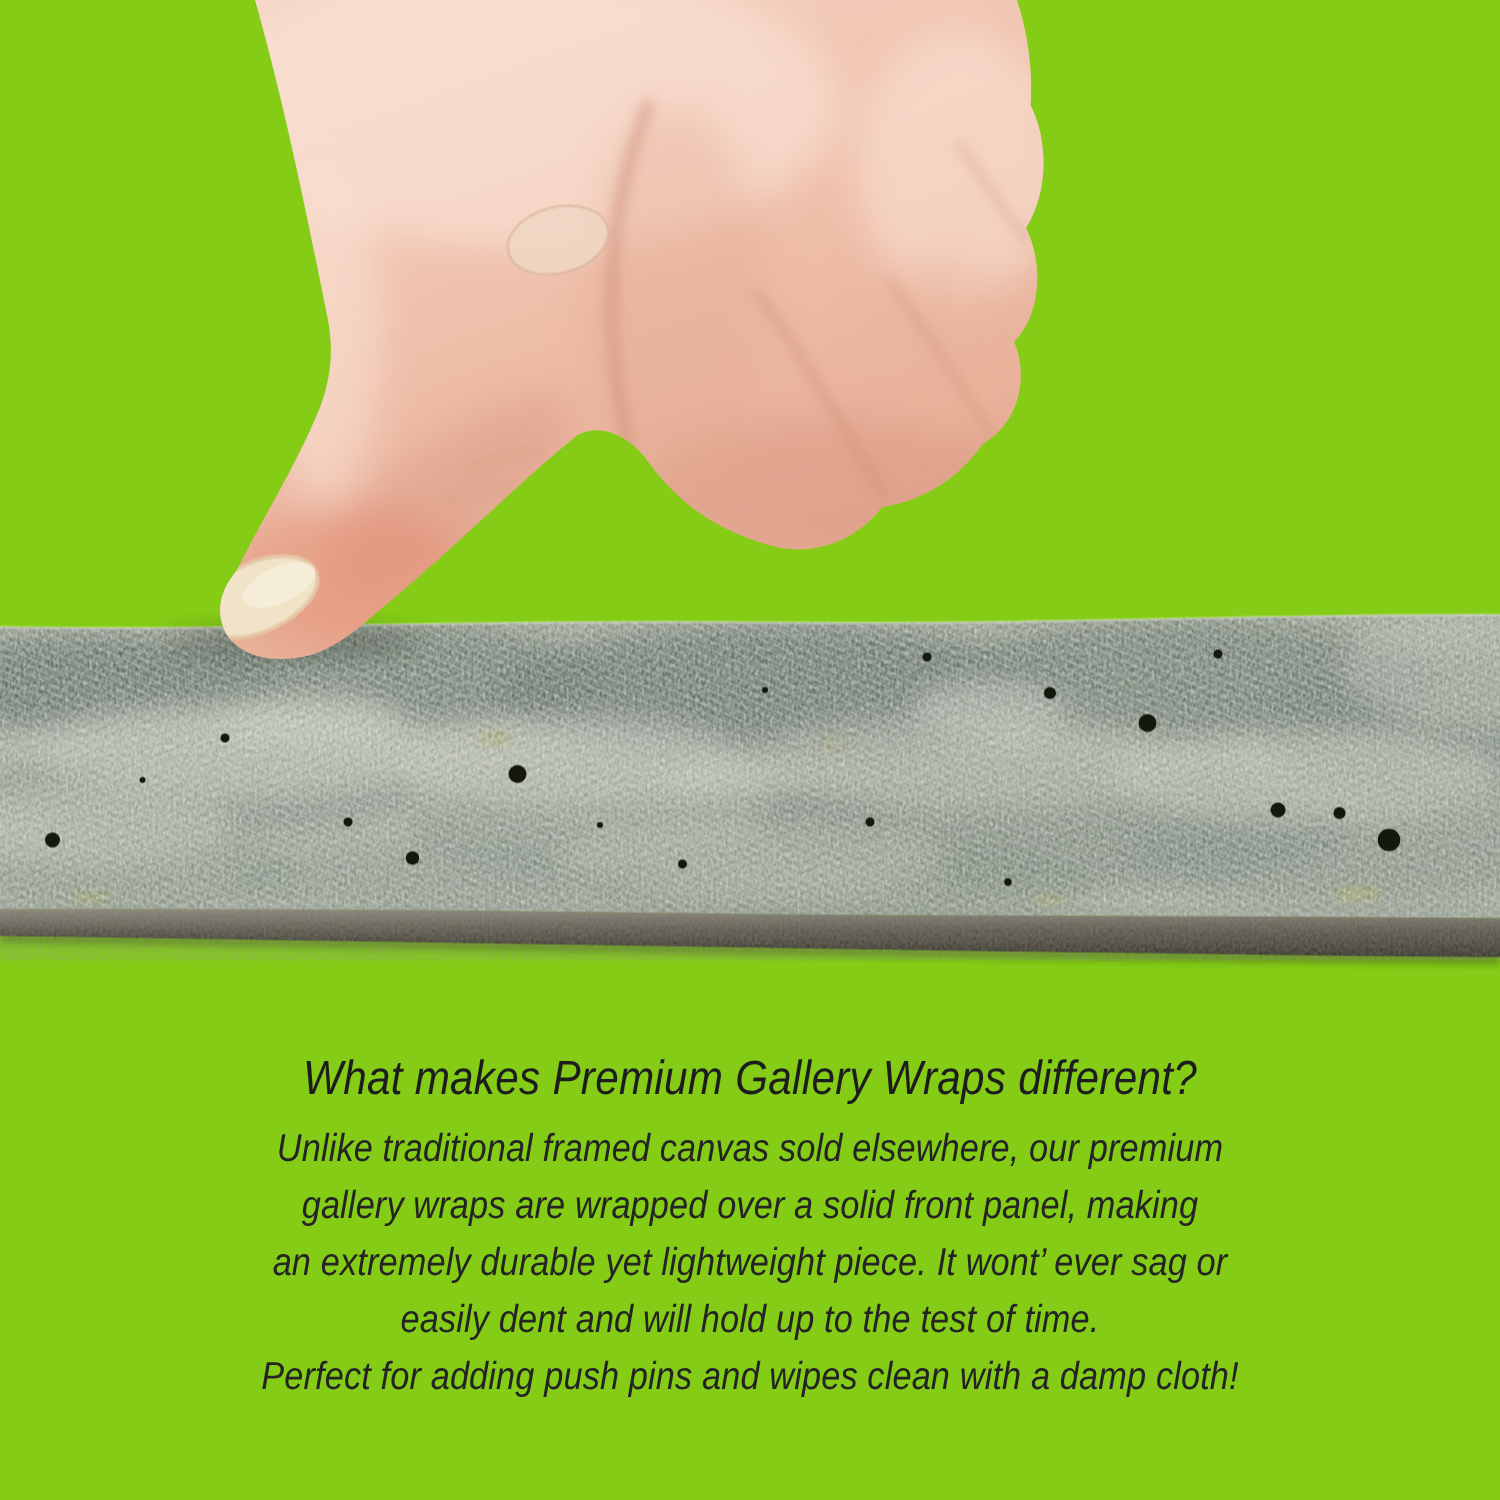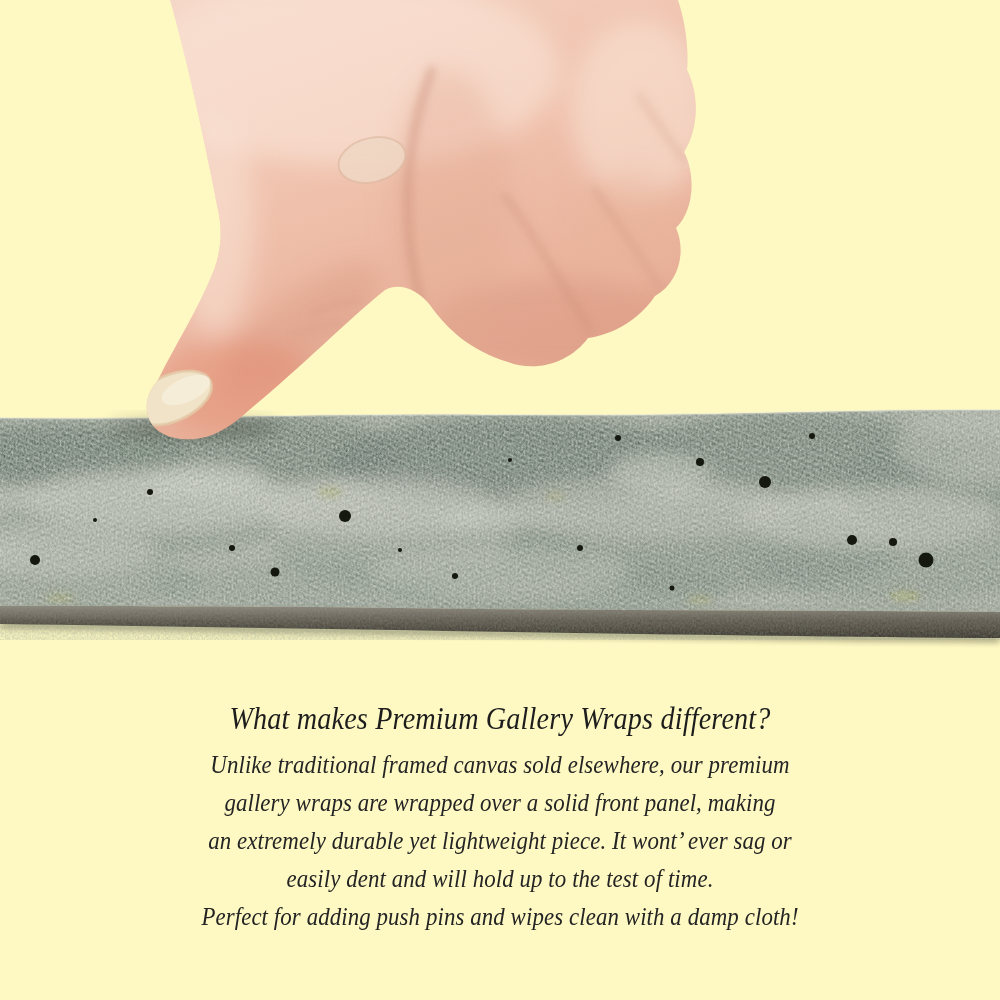--- a/index.html
+++ b/index.html
@@ -1,18 +1,18 @@
 <!DOCTYPE html>
 <html><head>
 <meta charset="utf-8">
 <style>
   html,body{margin:0;padding:0;background:#ffffff;}
   .stage{
-    position:relative;width:1000px;height:1000px;background:#fef9c3;
-    overflow:hidden;font-family:Liberation Serif, serif;
+    position:relative;width:1000px;height:1000px;background:#84cc16;
+    overflow:hidden;font-family:Liberation Sans, sans-serif;
   }
   .strip-svg{position:absolute;left:0;top:400;top:400px;width:1000px;height:250px;display:block;}
   .hand-svg{position:absolute;left:0;top:0;width:700px;height:460px;display:block;}
   .copy{
     position:absolute;left:0;top:696px;width:1000px;
     text-align:center;color:#202020;
     transform:scaleX(0.88);transform-origin:50% 0;
   }
   .headline{
     margin:0 0 6px 0;font-size:32px;font-weight:normal;font-style:italic;

